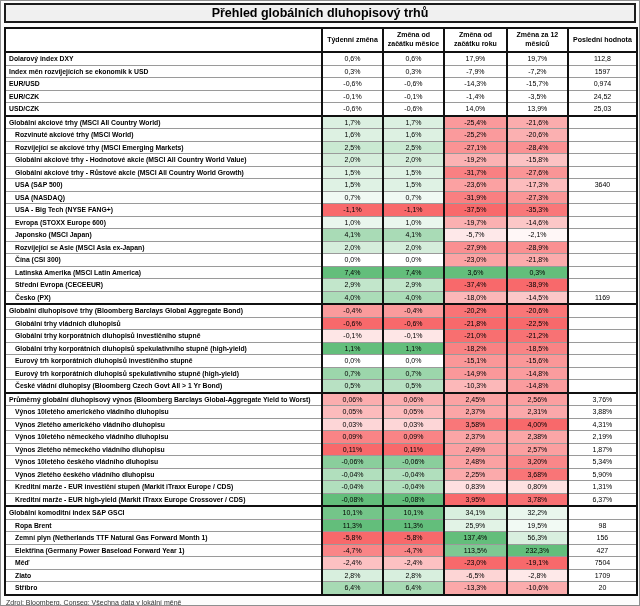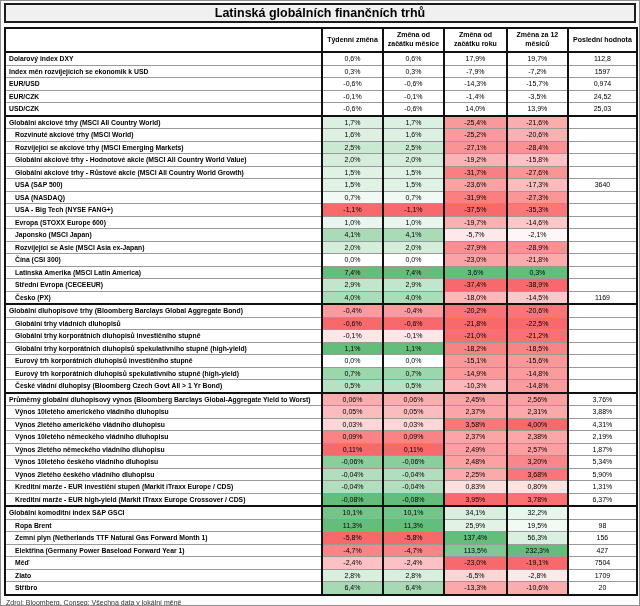--- a/index.html
+++ b/index.html
@@ -18,21 +18,21 @@
   td.lbl{text-align:left;font-weight:bold;font-size:6.8px;padding:0 2px 0 3px;}
   td.lbl.ind{padding-left:9px;}
   td.num{text-align:center;}
   tr.sec-top td{border-top:2px solid #111;}
   .footer{font-size:7px;color:#333;padding:3px 0 0 2px;}
 </style>
 </head>
 <body>
 
 <div class="sheet">
-  <div class="title-box">Latinská globálních finančních trhů</div>
+  <div class="title-box">Přehled globálních dluhopisový trhů</div>
   <table>
     <colgroup>
       <col style="width:312px">
         <col style="width:60px">
         <col style="width:60px">
       <col style="width:62px">
         <col style="width:60px">
         <col style="width:68px">
     </colgroup>
     <thead>

